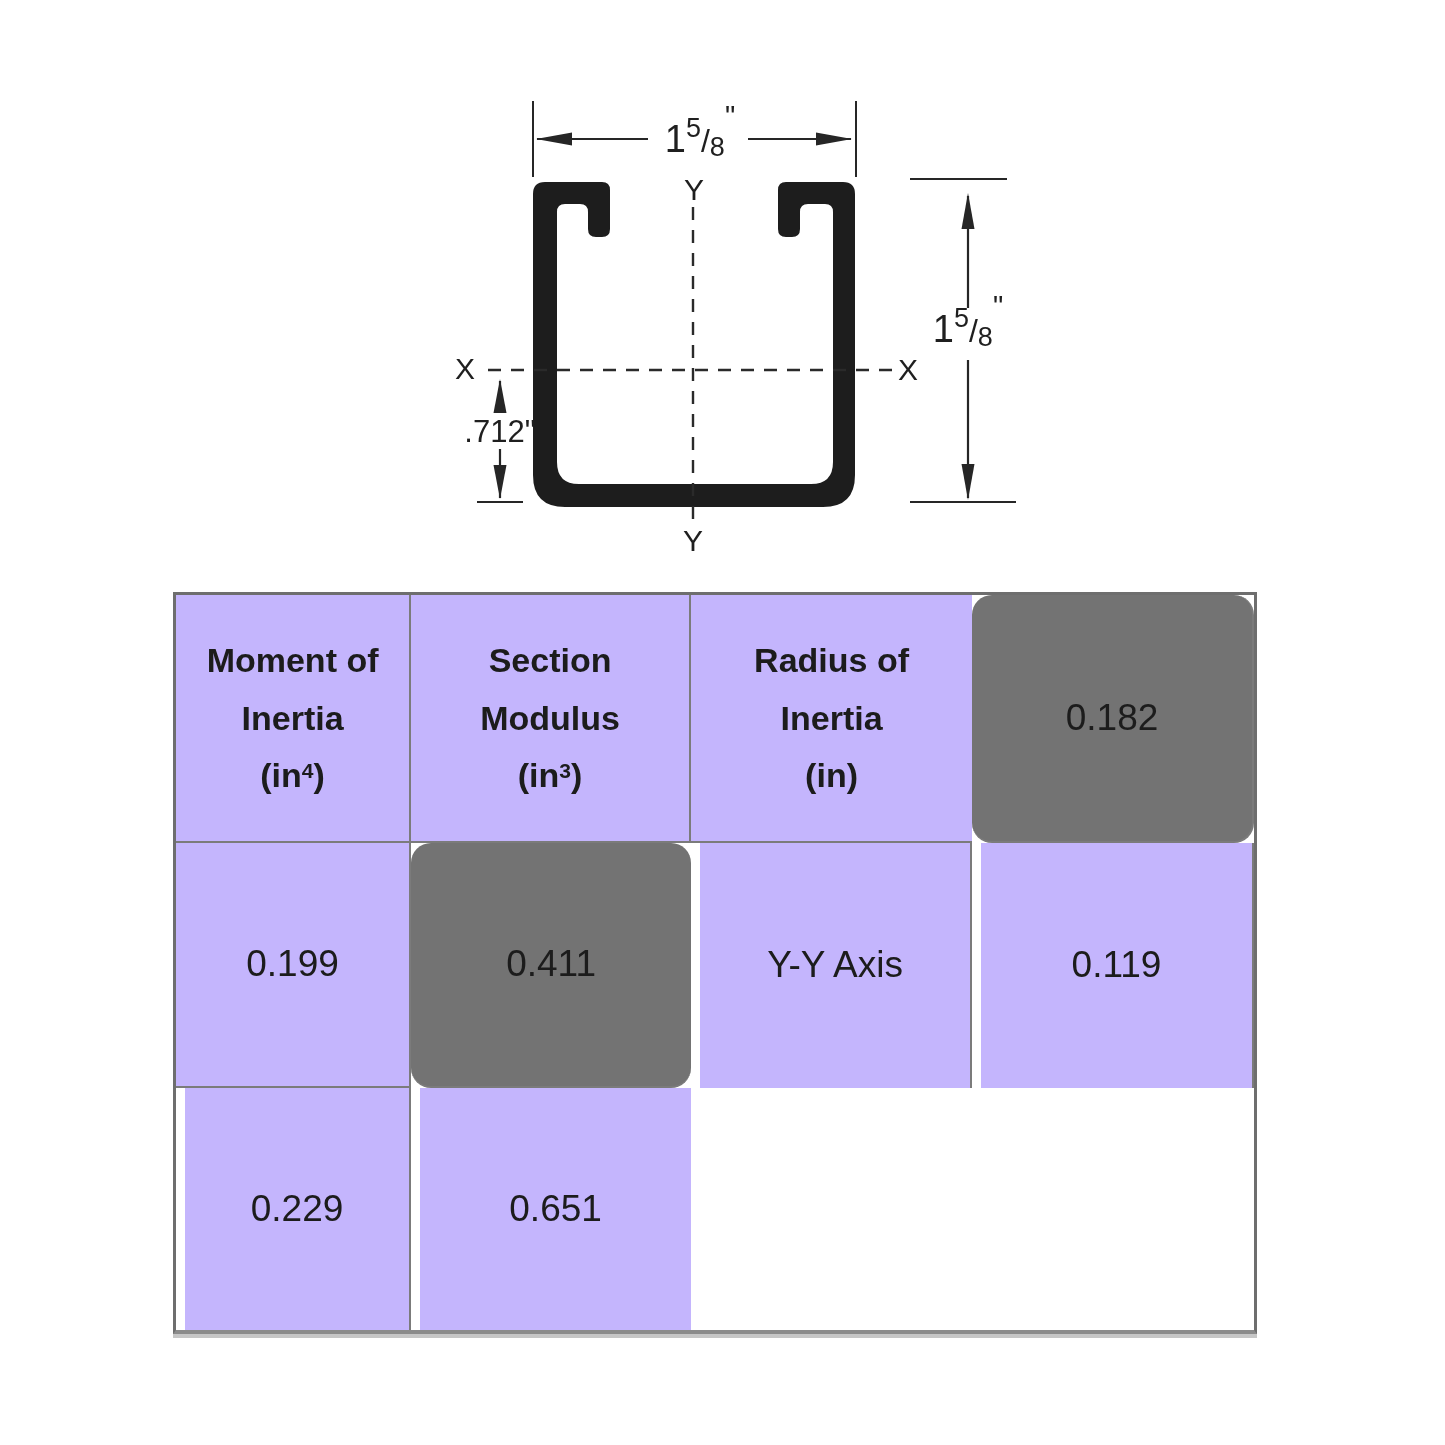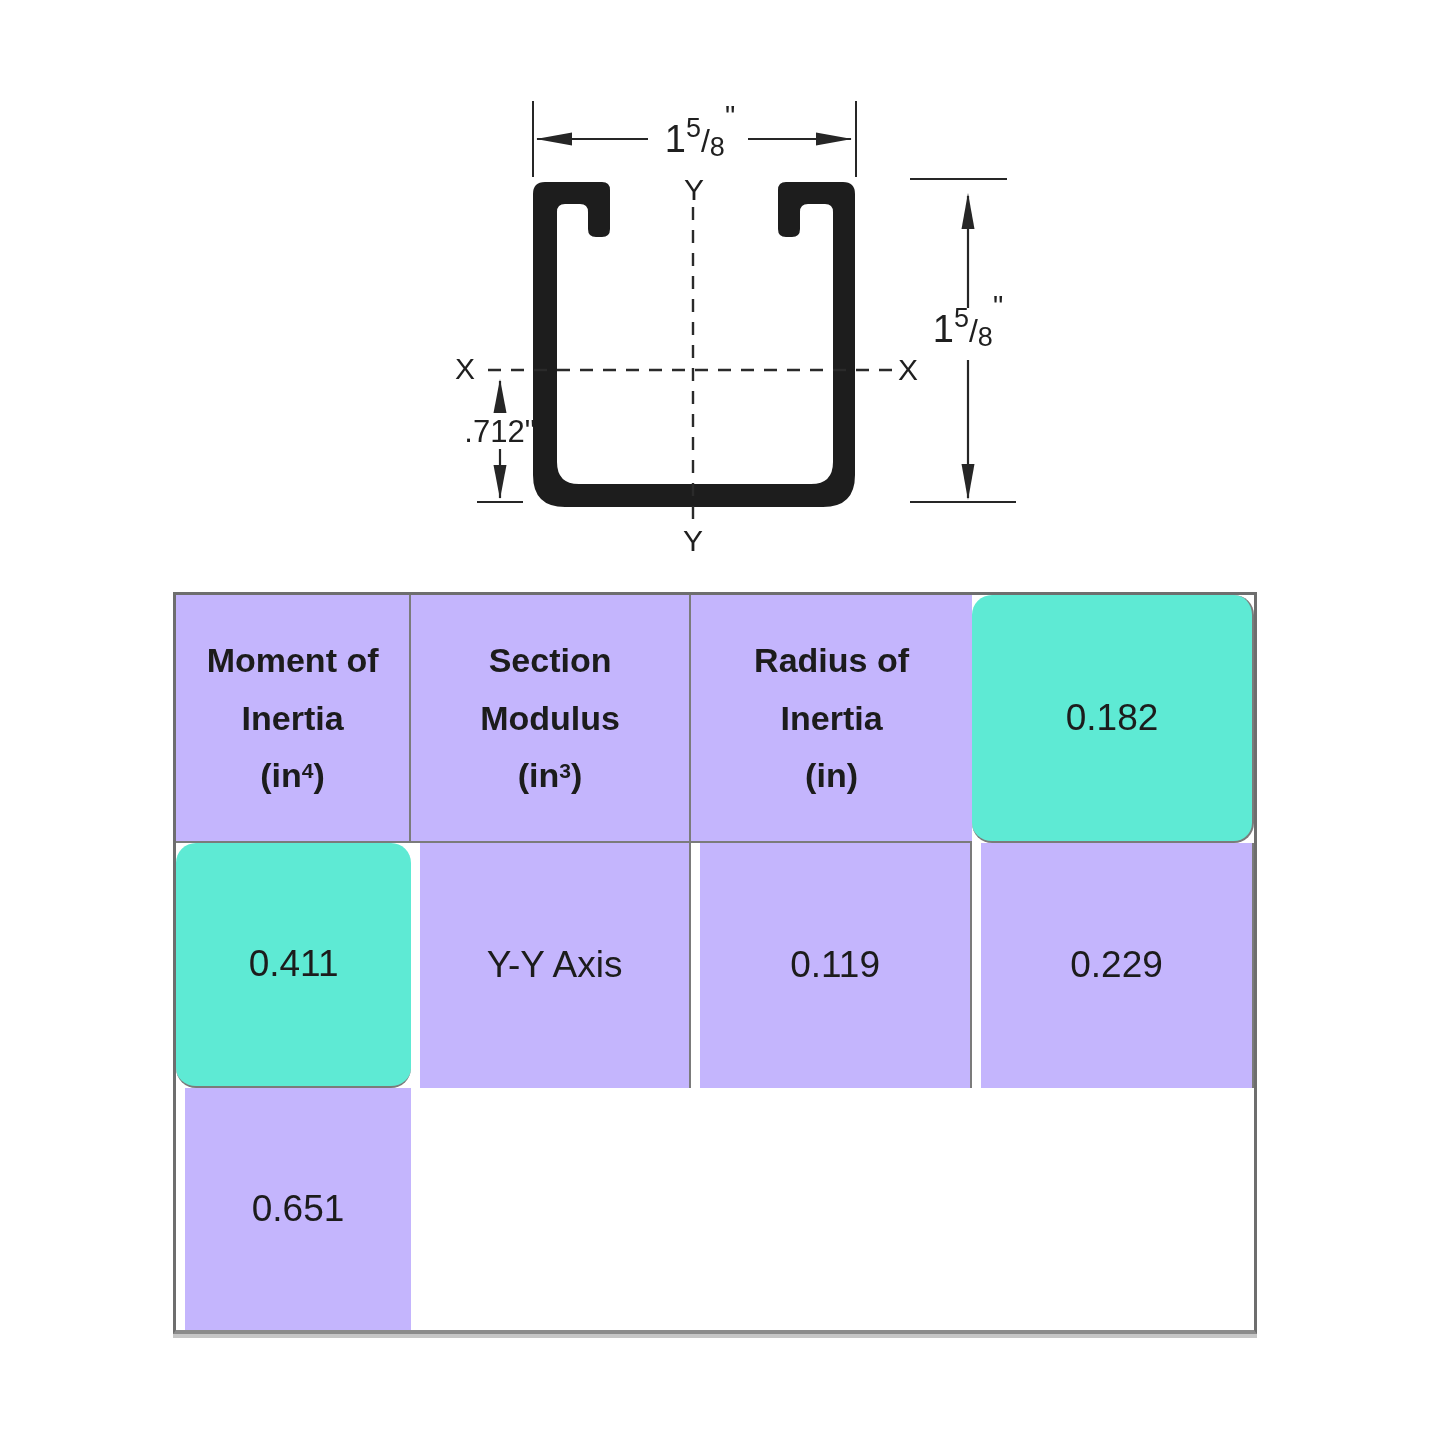--- a/index.html
+++ b/index.html
@@ -13,21 +13,21 @@
 
   .props-table{position:absolute;left:173px;top:592px;width:1078px;height:735px;
         display:grid;grid-template-columns:236fr 281fr 282fr 283fr;grid-template-rows:251fr 247fr 245fr;
         border:3px solid #6e6e6e;border-bottom:4px solid #8b8b8b;box-shadow:0 4px 0 #c6c6c6;
         background:#ffffff;color:#1c1c1c;}
   .cell{box-sizing:border-box;border-right:2px solid #7b7b7b;border-bottom:2px solid #7b7b7b;
         display:flex;align-items:center;justify-content:center;text-align:center;}
   .cell.last-col{border-right:none;align-items:center;}
   .cell.last-row{border-bottom:none;margin-left:9px;}
   .gray{background:#c4b5fd;}
-  .white{background:#5eead4;border-radius:20px;}
+  .white{background:#737373;border-radius:20px;}
   .header{flex-direction:column;font-weight:bold;font-size:34px;line-height:1.68;}
   .header sup{font-size:0.62em;line-height:0;vertical-align:9px;}
   .data{font-size:37px;}
 </style>
 </head>
 <body>
 
 <div class="page">
 
   <svg class="fig" width="1445" height="585" viewBox="0 0 1445 585">
@@ -95,20 +95,21 @@
       <div><span>(in</span><sup>3</sup><span>)</span></div>
     </div>
 
     <div class="cell header gray last-col">
       <div>Radius of</div>
       <div>Inertia</div>
       <div><span>(in</span><sup></sup><span>)</span></div>
     </div>
 
     <div class="cell data white">0.182</div>
+    <div class="cell data gray">0.199</div>
     <div class="cell data white last-col">0.411</div>
 
     <div class="cell data gray last-row">Y-Y Axis</div>
     <div class="cell data gray last-row">0.119</div>
     <div class="cell data gray last-row">0.229</div>
     <div class="cell data gray last-row last-col">0.651</div>
   </div>
 
 </div>
 

